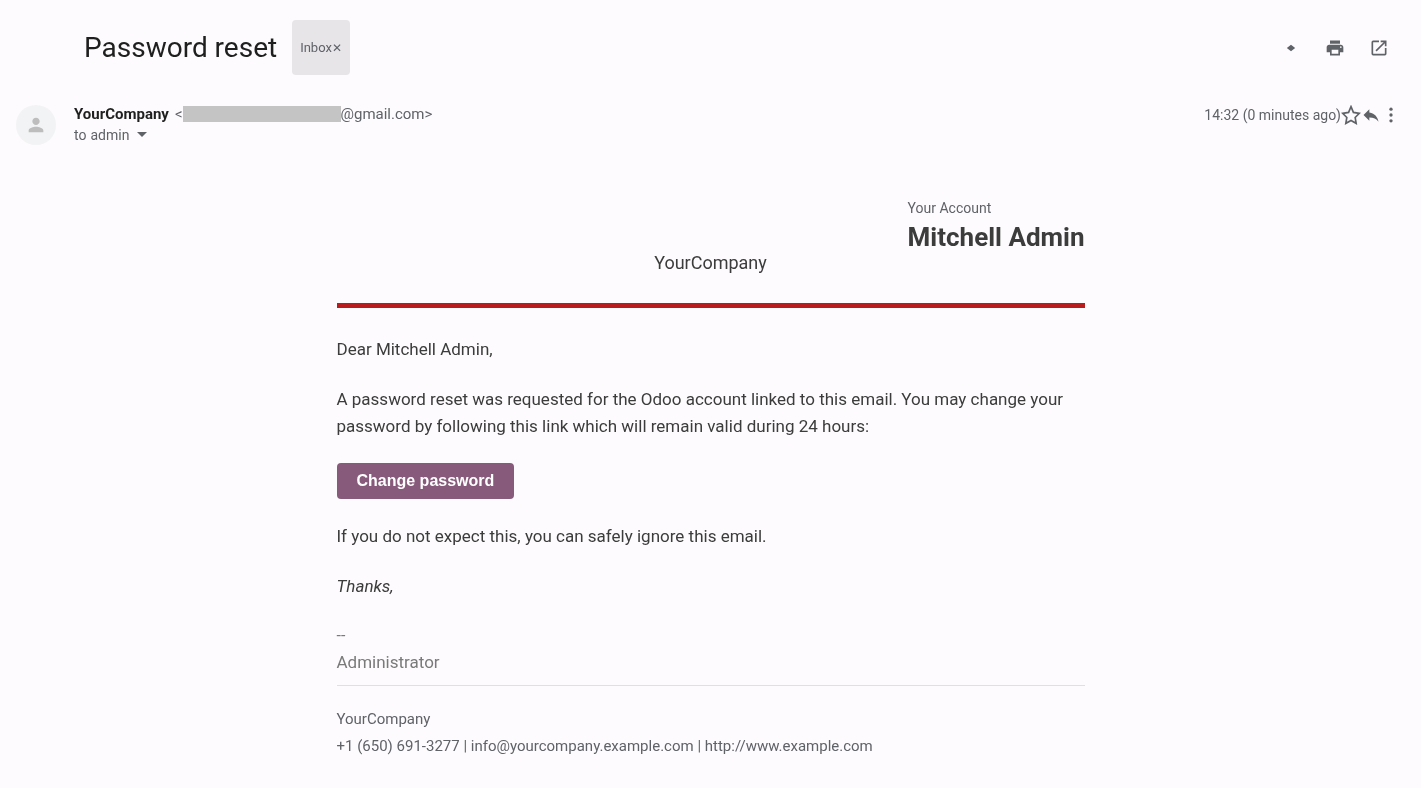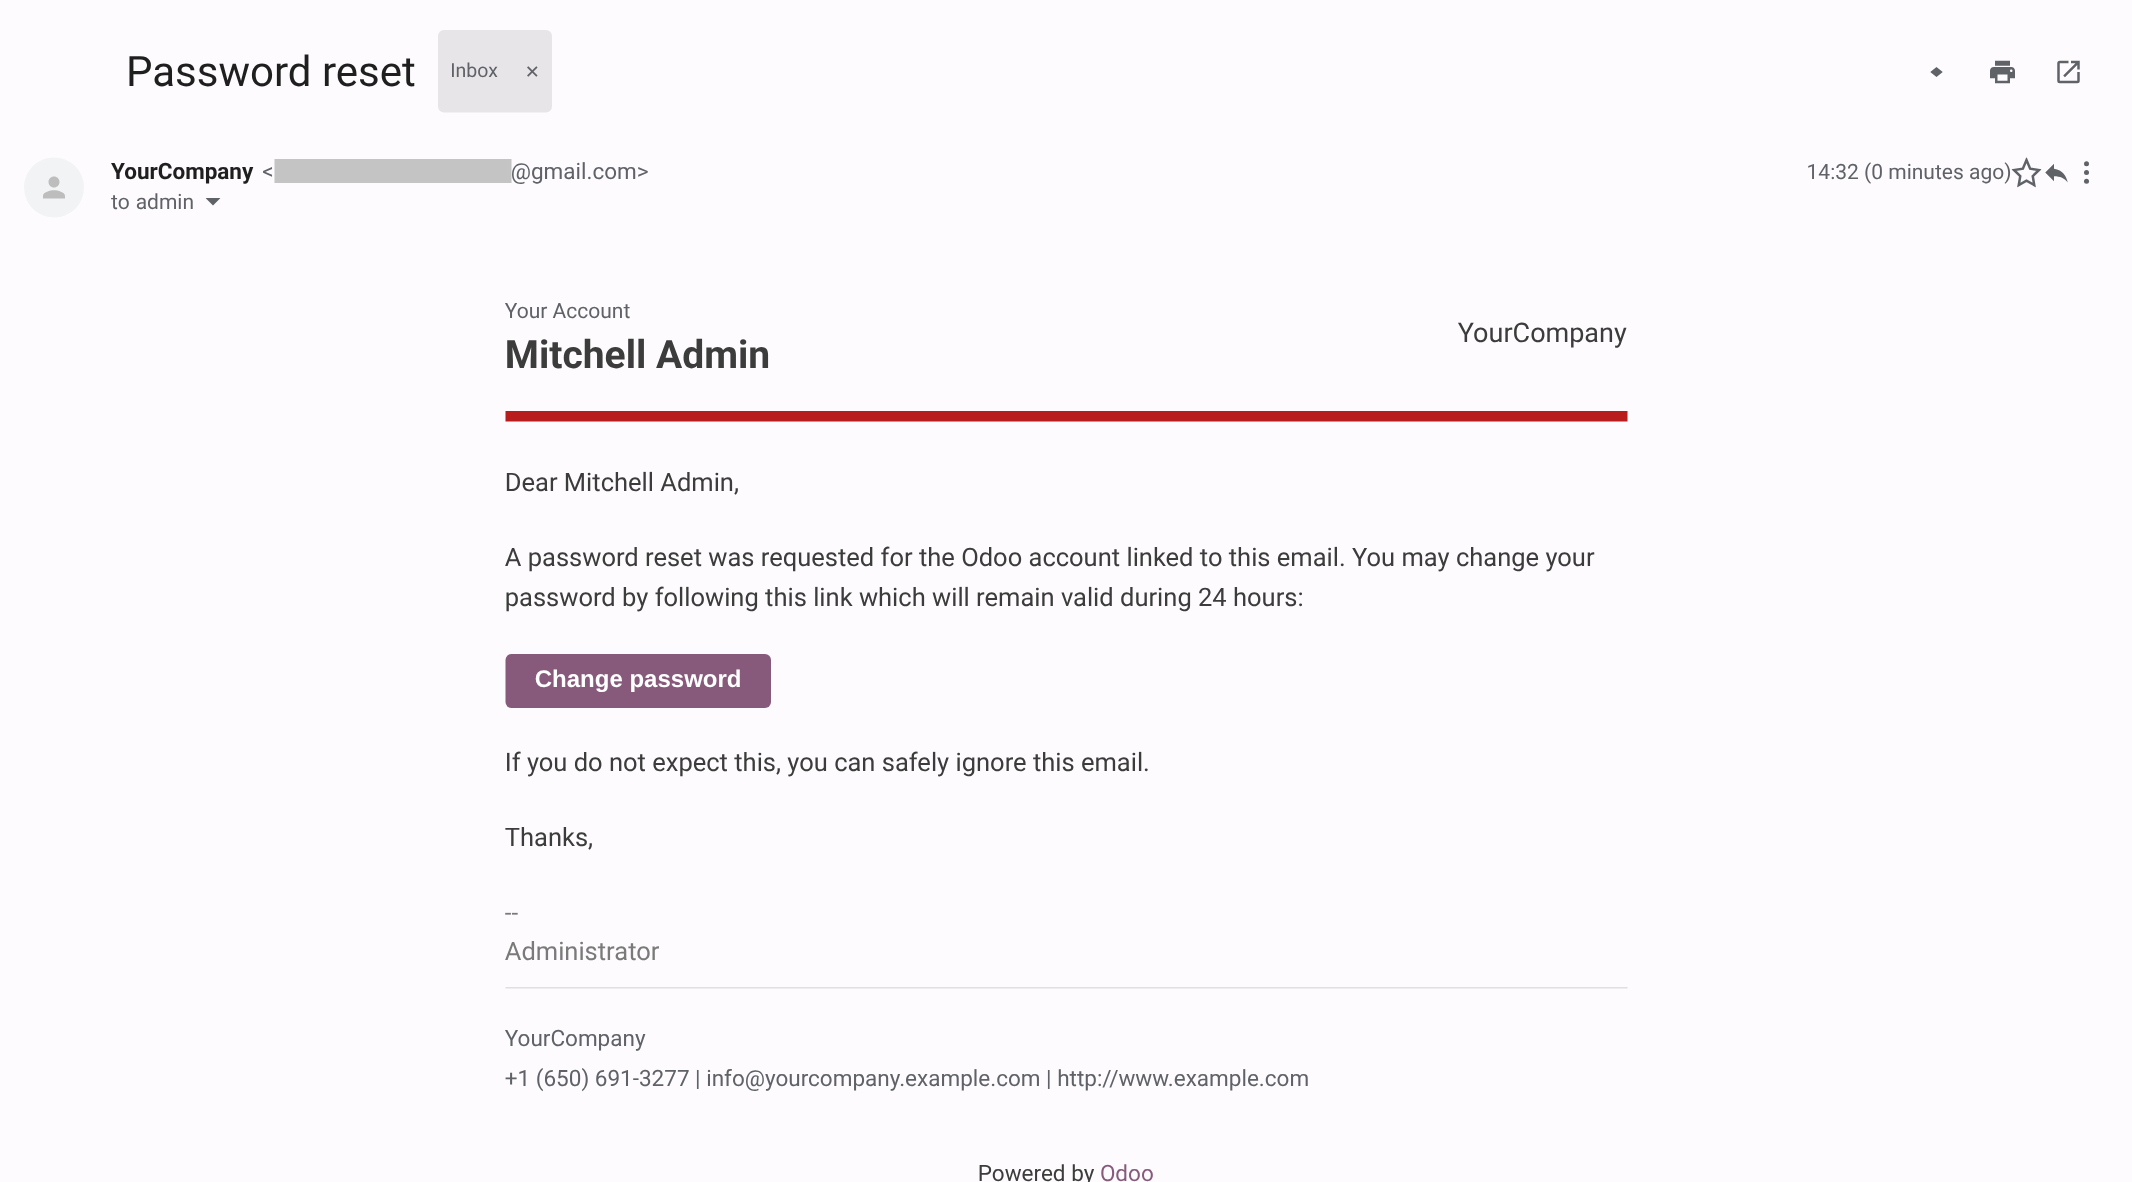--- a/index.html
+++ b/index.html
@@ -27,21 +27,21 @@
       margin-right: 15px;
     }
     .label-chip {
       display: inline-flex;
       align-items: center;
       background: #e8e5e8;
       border-radius: 4px;
       padding: 20px 8px;
       font-size: 13px;
       color: #5f6368;
-      gap: 18px;
+      gap: 0;
     }
     .label-chip-close {
       font-size: 12px;
       color: #5f6368;
       cursor: pointer;
     }
     .header-spacer { flex: 1; }
     .header-icons {
       display: flex;
       gap: 24px;
@@ -129,21 +129,22 @@
     .email-body {
       margin: 55px auto 0;
       width: 748px;
       padding: 0;
     }
     .body-header {
       display: flex;
       justify-content: space-between;
       align-items: flex-end;
       padding-bottom: 22px;
-      border-bottom: 7px solid #b91c1c;
+      border-bottom: 5px solid #b91c1c;
+      flex-direction: column;
     }
     .body-header-left { }
     .your-account {
       font-size: 14px;
       color: #5f6368;
       margin-bottom: 6px;
     }
     .account-name {
       font-size: 26px;
       font-weight: 700;
@@ -169,21 +170,21 @@
       color: #fff;
       padding: 9px 20px;
       border-radius: 4px;
       font-size: 16px;
       border: none;
       cursor: pointer;
       margin-bottom: 20px;
       font-weight: bold;
     }
     .ignore { margin-top: 4px; margin-bottom: 24px; }
-    .thanks { margin-bottom: 0; }
+    .thanks { margin-bottom: 0; font-style: italic; }
     .signature-dash { color: #7a7a7a; font-size: 16px; }
     .signature-name { color: #7a7a7a; font-size: 17px; margin-bottom: 10px; }
     .footer {
       border-top: 1px solid #e0e0e0;
       padding-top: 22px;
       font-size: 15px;
       color: #5f6368;
     }
     .footer-company { margin-bottom: 4px; }
     .footer-contact { font-size: 15px; }

